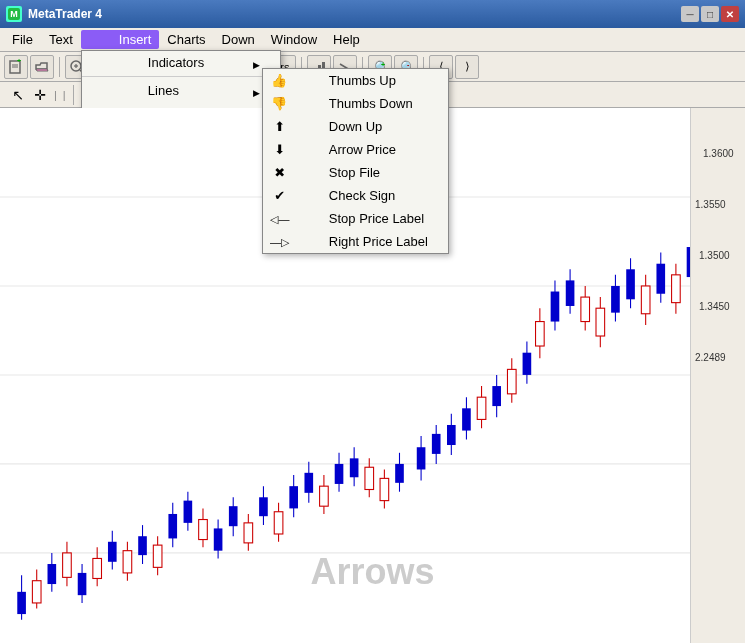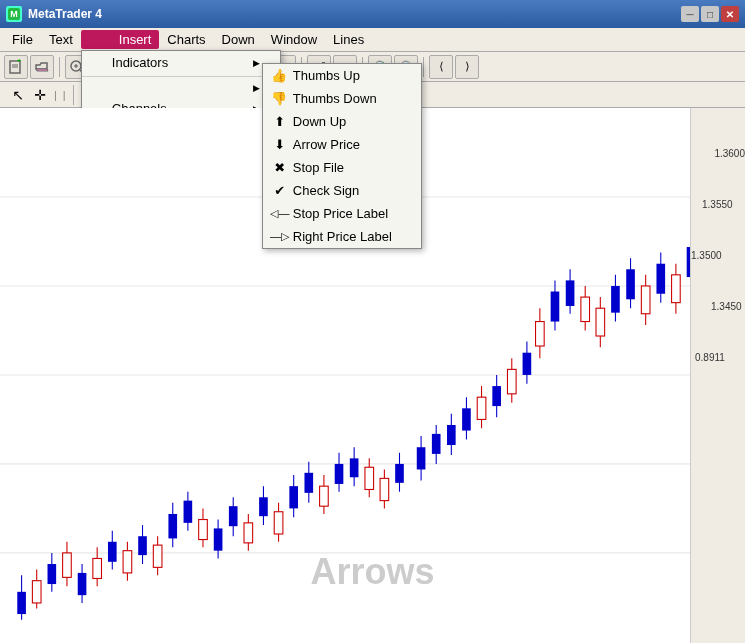--- a/index.html
+++ b/index.html
@@ -12,41 +12,41 @@
     .titlebar-title { color: white; font-size: 12px; font-weight: bold; }
     .titlebar-buttons { display: flex; gap: 2px; }
     .tb-btn { width: 18px; height: 16px; display: flex; align-items: center; justify-content: center; font-size: 10px; cursor: pointer; border-radius: 2px; }
     .tb-btn.minimize { background: #c8c8c8; color: #333; }
     .tb-btn.maximize { background: #c8c8c8; color: #333; }
     .tb-btn.close { background: #c04040; color: white; font-weight: bold; }
 
     
     .menubar { height: 24px; background: #f0ece4; display: flex; align-items: center; padding: 0 4px; border-bottom: 1px solid #aaa; position: relative; }
     .menu-item { padding: 2px 8px; cursor: pointer; font-size: 13px; color: #000; border-radius: 2px; }
-    .menu-item.active { background: #be185d; color: white; padding-left: 38px; }
+    .menu-item.active { background: #8b5cf6; color: white; padding-left: 38px; }
 
     
     .toolbar { height: 30px; background: #f0ece4; border-bottom: 1px solid #aaa; display: flex; align-items: center; padding: 0 4px; gap: 2px; }
     .toolbar-btn { width: 24px; height: 24px; background: #e8e4dc; border: 1px solid #aaa; border-radius: 2px; display: flex; align-items: center; justify-content: center; cursor: pointer; font-size: 11px; }
     .toolbar-sep { width: 1px; height: 20px; background: #aaa; margin: 0 3px; }
 
     
     .tfbar { height: 26px; background: #f0ece4; border-bottom: 1px solid #aaa; display: flex; align-items: center; padding: 0 8px; gap: 2px; }
     .tf-btn { padding: 1px 6px; font-size: 11px; cursor: pointer; color: #333; border-radius: 2px; }
 
     
     .chart-area { position: relative; width: 745px; height: 545px; background: white; overflow: hidden; }
 
     
     .chart-canvas { position: absolute; top: 0; left: 0; width: 100%; height: 100%; }
 
     
     .chart-label { position: absolute; bottom: 60px; left: 50%; transform: translateX(-50%); font-size: 36px; font-weight: bold; color: #ccc; pointer-events: none; }
     .dropdown { background: #f5f5f0; border: 1px solid #888; box-shadow: 2px 2px 6px rgba(0,0,0,0.3); min-width: 180px; }
-    .dropdown-item { display: flex; align-items: center; justify-content: space-between; padding: 4px 20px 4px 8px; cursor: pointer; color: #000; white-space: nowrap; }
+    .dropdown-item { display: flex; align-items: flex-end; justify-content: space-between; padding: 4px 20px 4px 8px; cursor: pointer; color: #000; white-space: nowrap; gap: 36px; }
     .dropdown-item.active { background: #316ac5; color: white; }
     .dropdown-item .item-text { flex: 1; padding-left: 4px; }
     .dropdown-item .arrow { font-size: 9px; }
     .dropdown-item .icon { width: 18px; display: flex; align-items: center; justify-content: center; font-size: 12px; }
     .dropdown-sep { height: 1px; background: #ccc; margin: 2px 0; }
 
     
     .sub-dropdown { position: absolute; left: 180px; top: 0; background: #f5f5f0; border: 1px solid #888; box-shadow: 2px 2px 6px rgba(0,0,0,0.3); min-width: 160px; z-index: 1001; }
 
     
@@ -84,20 +84,21 @@
     <div class="dropdown" style="position:absolute; top:20px; left:0; width:200px;">
 
       <div class="dropdown-item">
         <span class="icon"></span>
         <span class="item-text">Indicators</span>
         <span class="arrow">▶</span>
       </div>
       <div class="dropdown-sep"></div>
       <div class="dropdown-item">
         <span class="icon"></span>
+        <span class="item-text">Lines</span>
         <span class="arrow">▶</span>
       </div>
       <div class="dropdown-item">
         <span class="icon"></span>
         <span class="item-text">Channels</span>
         <span class="arrow">▶</span>
       </div>
       <div class="dropdown-item">
         <span class="icon"></span>
         <span class="item-text">Gann</span>
@@ -172,21 +173,21 @@
       <div class="dropdown-item">
         <span class="icon" style="font-size:11px; color:#666;">⊞</span>
         <span class="item-text">Text Label</span>
       </div>
     </div>
 
   </div>
   <div class="menu-item">Charts</div>
   <div class="menu-item">Down</div>
   <div class="menu-item">Window</div>
-  <div class="menu-item">Lines</div>
+  <div class="menu-item">Help</div>
 </div>
 
 <div class="toolbar">
   <div class="toolbar-btn">
     <svg width="16" height="16" viewBox="0 0 16 16">
         <rect x="2" y="2" width="10" height="12" fill="none" stroke="#666" stroke-width="1.5"></rect>
         <line x1="4" y1="6" x2="10" y2="6" stroke="#666" stroke-width="1"></line>
         <line x1="4" y1="8" x2="10" y2="8" stroke="#666" stroke-width="1"></line>
         <text x="9" y="4" font-size="7" fill="#0a0" font-weight="bold">+</text>
       </svg>
@@ -387,19 +388,19 @@
     <rect x="456" y="250" width="8" height="18" fill="#0000cc"></rect>
     <line x1="474" y1="225" x2="474" y2="265" stroke="#cc0000" stroke-width="1"></line>
     <rect x="470" y="235" width="8" height="22" fill="white" stroke="#cc0000" stroke-width="1"></rect>
     <line x1="488" y1="210" x2="488" y2="248" stroke="#0000cc" stroke-width="1"></line>
     <rect x="484" y="220" width="8" height="20" fill="#0000cc"></rect>
   </svg>
 
   <div class="chart-label">Arrows</div>
 
   <div class="price-axis" style="position:absolute; right:0; top:0; width:55px; height:100%; background:#f0ece4; border-left:1px solid #ccc; font-size:10px; padding-top:40px; color:#333;">
-    <div style="margin-bottom:40px; padding-left:12px;text-align:right;">1.3600</div>
-    <div style="margin-bottom:40px; padding-left:11px;">1.3550</div>
-    <div style="margin-bottom:40px; padding-left:0;">1.3500</div>
-    <div style="margin-bottom:40px; padding-left:20px;">1.3450</div>
-    <div style="margin-bottom:40px; padding-left:4px;">0.8911</div>
+    <div style="margin-bottom:40px; padding-left:12px;">1.3600</div>
+    <div style="margin-bottom:40px; padding-left:4px;">1.3550</div>
+    <div style="margin-bottom:40px; padding-left:8px;">1.3500</div>
+    <div style="margin-bottom:40px; padding-left:8px;">1.3450</div>
+    <div style="margin-bottom:40px; padding-left:4px;">2.2489</div>
   </div>
 </div>
 
 </body></html>

